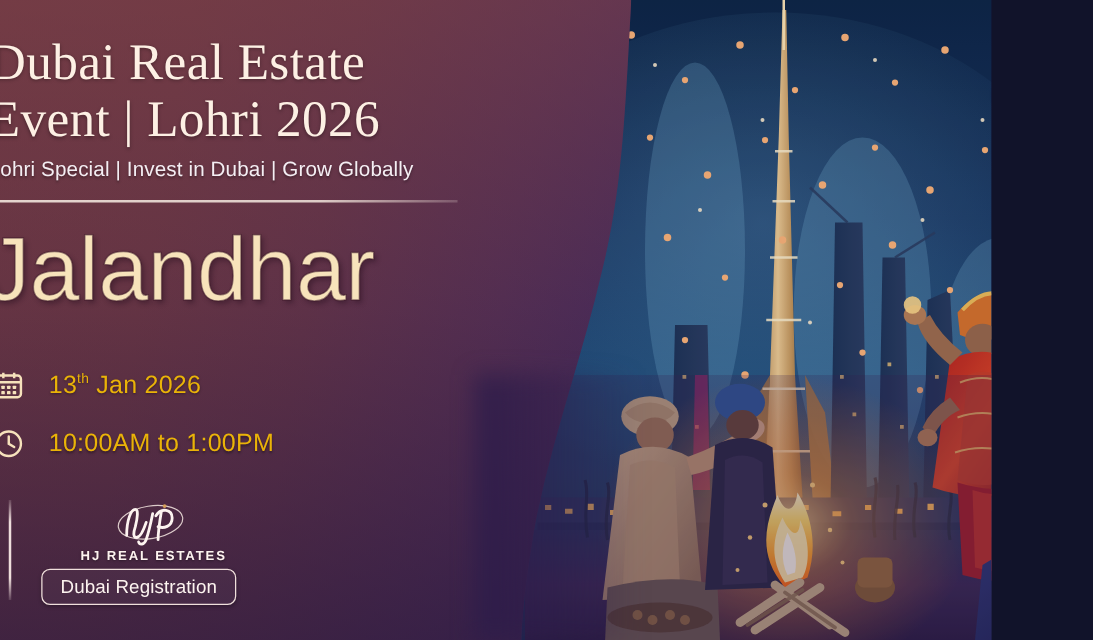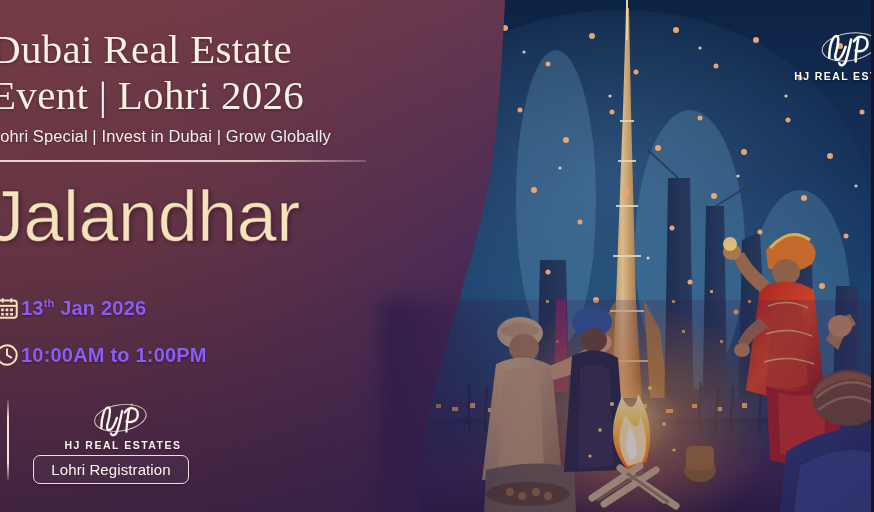--- a/index.html
+++ b/index.html
@@ -1,17 +1,17 @@
 <!DOCTYPE html>
 <html><head>
 <meta charset="utf-8">
 <style>
   html,body{margin:0;padding:0;background:#11132a;}
   #banner{
-    position:relative;width:871px;height:512px;overflow:hidden;
+    position:relative;width:793px;height:512px;overflow:hidden;
     font-family:"Liberation Sans", sans-serif;
     background:#1a1b4b;
   }
 
   
   .photo{position:absolute;inset:0;}
   .photo svg{display:block;width:874px;height:512px;}
 
   
   .left-panel{
@@ -67,21 +67,21 @@
     text-shadow:2px 2px 4px rgba(40,16,30,.45);
   }
 
   .meta-row{position:absolute;display:flex;align-items:center;}
   .meta-row .ic{
     width:28px;height:28px;flex:none;color:#f6e2bc;
     display:flex;align-items:center;justify-content:center;
   }
   .meta-row .ic svg{width:26px;height:26px;display:block;}
   .meta-row .tx{
-    margin-left:0;font-size:20px;color:#8b5cf6;font-weight:700;letter-spacing:.2px;
+    margin-left:18px;font-size:20px;color:#eab308;font-weight:400;letter-spacing:.2px;
     text-shadow:0 1px 2px rgba(0,0,0,.4);white-space:nowrap;
   }
   .meta-row .tx sup{font-size:11px;vertical-align:super;}
   #row-date{left:-7px;top:294px;}
   #row-time{left:-7px;top:341px;}
 
   
   .vline{position:absolute;left:7px;top:400px;width:2px;height:80px;
     background:linear-gradient(180deg,rgba(240,222,220,.15),#efdedc 22%,#efdedc 78%,rgba(240,222,220,.15));}
   .logo-block{position:absolute;left:28px;top:396px;width:190px;text-align:center;}
@@ -458,21 +458,21 @@
           <path d="M20 36 C20 22 24 12 28 12 C31 12 30 20 28 28 C26 34 26 38 29 38 C33 38 36 30 38 24" stroke="#fdf4f0" stroke-width="2.6" stroke-linecap="round"></path>
           <path d="M44 16 C42 26 40 34 38 40 C36 45 32 45 31 42" stroke="#fdf4f0" stroke-width="2.6" stroke-linecap="round"></path>
           <path d="M52 14 C50 26 49 34 49 40" stroke="#fdf4f0" stroke-width="2.6" stroke-linecap="round"></path>
           <path d="M47 18 C52 10 62 12 62 20 C62 28 54 30 49 28" stroke="#fdf4f0" stroke-width="2.6" stroke-linecap="round"></path>
           <circle cx="55" cy="9" r="1.7" fill="#d6a05a"></circle>
         </svg>
       </div>
       <div class="logo-text">HJ REAL ESTATES</div>
     </div>
 
-    <div class="reg-btn">Lohri Registration</div>
+    <div class="reg-btn">Dubai Registration</div>
   </div>
 
   <div class="tr-logo">
     <div class="m">
       <svg viewBox="0 0 90 46" fill="none" aria-hidden="true">
         <ellipse cx="42" cy="24" rx="30" ry="15" stroke="#ffffff" stroke-width="1.1" opacity="0.8" transform="rotate(-9 42 24)"></ellipse>
         <path d="M20 36 C20 22 24 12 28 12 C31 12 30 20 28 28 C26 34 26 38 29 38 C33 38 36 30 38 24" stroke="#ffffff" stroke-width="2.8" stroke-linecap="round"></path>
         <path d="M44 16 C42 26 40 34 38 40 C36 45 32 45 31 42" stroke="#ffffff" stroke-width="2.8" stroke-linecap="round"></path>
         <path d="M52 14 C50 26 49 34 49 40" stroke="#ffffff" stroke-width="2.8" stroke-linecap="round"></path>
         <path d="M47 18 C52 10 62 12 62 20 C62 28 54 30 49 28" stroke="#ffffff" stroke-width="2.8" stroke-linecap="round"></path>

